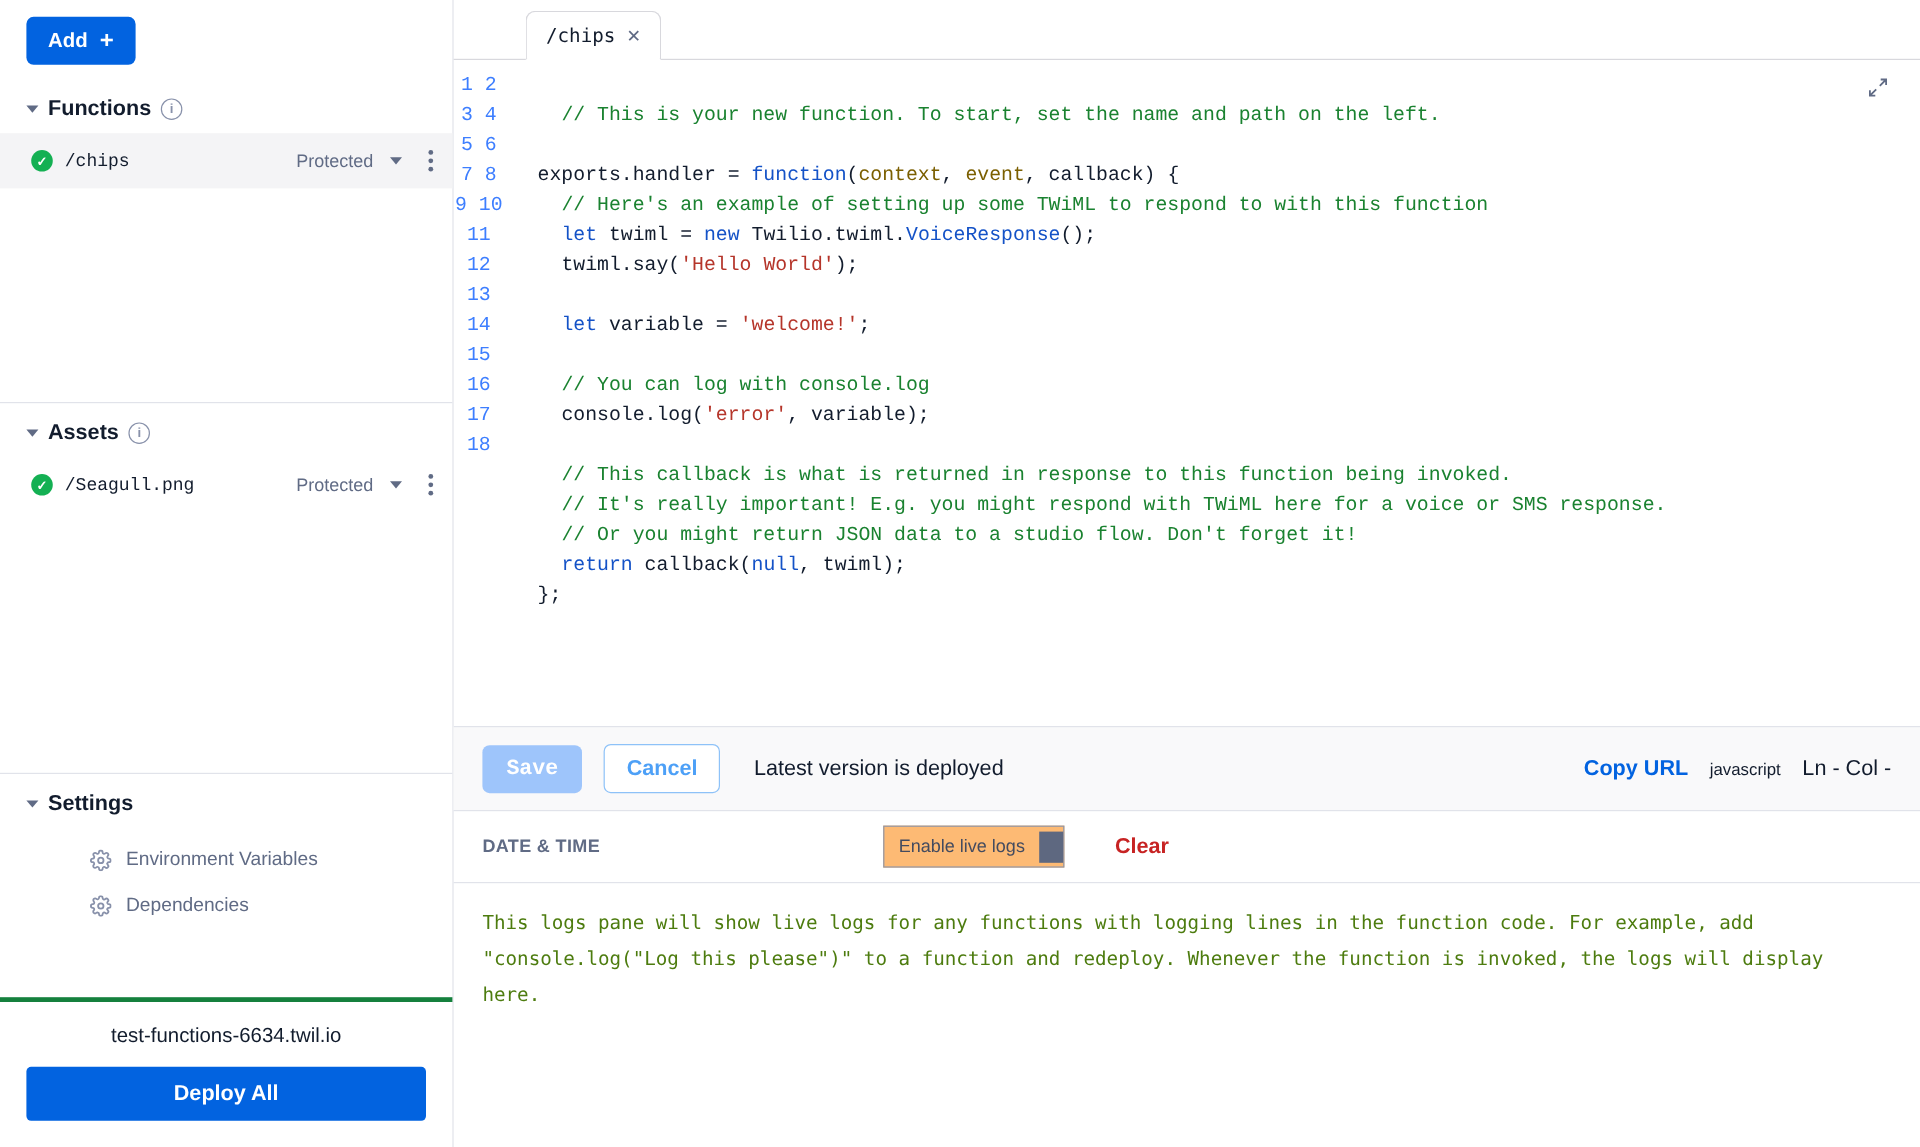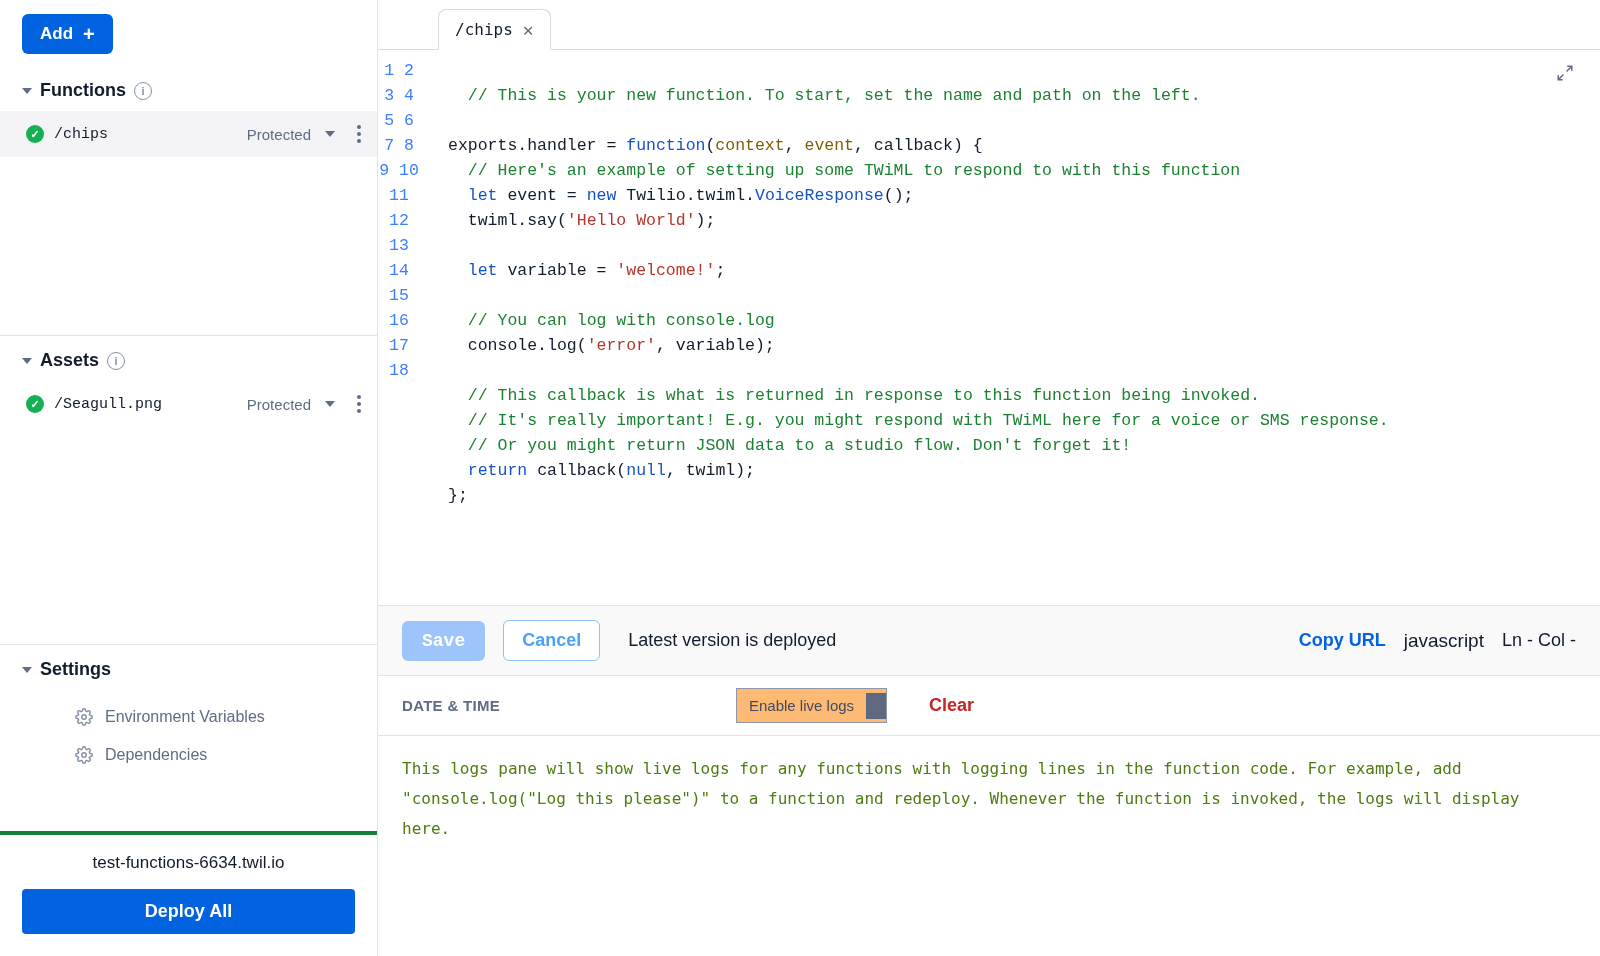--- a/index.html
+++ b/index.html
@@ -239,21 +239,21 @@
     color: #4da0f7;
     border: 1px solid #8ec2f8;
     border-radius: 6px;
     font-size: 18px;
     font-weight: 700;
     padding: 9px 18px;
     cursor: pointer;
   }
   .status-text { font-size: 18px; color: #121c2d; flex: 1; margin-left: 10px; }
   .copy-url { color: #0263e0; font-size: 18px; font-weight: 700; cursor: pointer; }
-  .lang-ind { color: #121c2d; font-size: 19px; }
+  .lang-ind { color: #121c2d; font-size: 14px; }
   .cursor-pos { color: #121c2d; font-size: 18px; }
 
   .log-header {
     display: flex;
     align-items: center;
     padding: 12px 24px;
     border-top: 1px solid #e1e3ea;
     border-bottom: 1px solid #e1e3ea;
     gap: 24px;
   }
@@ -410,21 +410,21 @@
 14
 15
 16
 17
 18</div>
     <div class="code"><span></span>
   <span class="c-comment">// This is your new function. To start, set the name and path on the left.</span>
 
 <span>exports.handler = </span><span class="c-kw">function</span><span>(</span><span class="c-param">context</span>, <span class="c-param">event</span><span>, callback) {</span>
   <span class="c-comment">// Here's an example of setting up some TWiML to respond to with this function</span>
-  <span class="c-kw">let</span><span> event = </span><span class="c-kw">new</span><span> Twilio.twiml.</span><span class="c-fn">VoiceResponse</span><span>();</span>
+  <span class="c-kw">let</span><span> twiml = </span><span class="c-kw">new</span><span> Twilio.twiml.</span><span class="c-fn">VoiceResponse</span><span>();</span>
   <span>twiml.say(</span><span class="c-str">'Hello World'</span><span>);</span>
 
   <span class="c-kw">let</span><span> variable = </span><span class="c-str">'welcome!'</span><span>;</span>
 
   <span class="c-comment">// You can log with console.log</span>
   <span>console.log(</span><span class="c-str">'error'</span><span>, variable);</span>
 
   <span class="c-comment">// This callback is what is returned in response to this function being invoked.</span>
   <span class="c-comment">// It's really important! E.g. you might respond with TWiML here for a voice or SMS response.</span>
   <span class="c-comment">// Or you might return JSON data to a studio flow. Don't forget it!</span>

